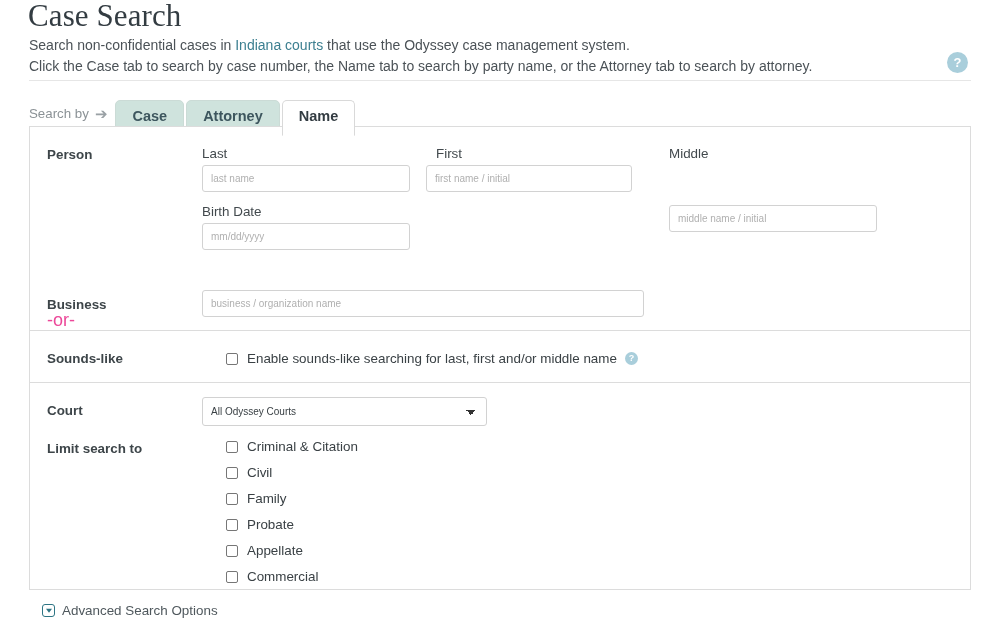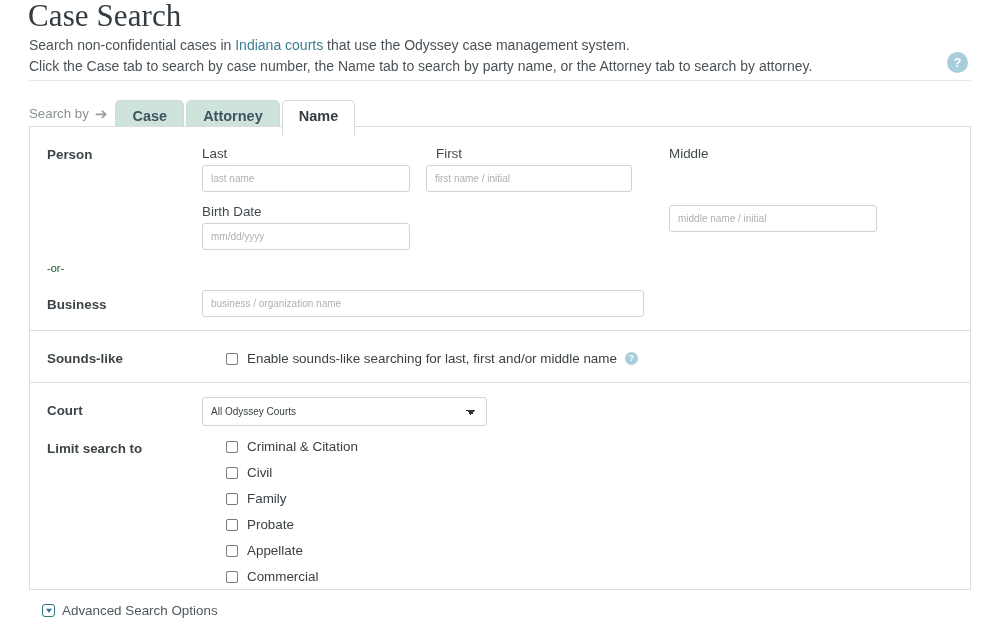--- a/index.html
+++ b/index.html
@@ -89,21 +89,21 @@
   .sec-sounds { height: 52px; }
   .sec-court { height: 206px; }
 
   .row-label {
     position: absolute;
     font-size: 13.4px; font-weight: bold; color: #3d4549;
     left: 17px;
   }
   .minor-label {
     position: absolute; left: 17px;
-    font-size: 11px; color: #14532d; font-weight: normal;
+    font-size: 18px; color: #ec4899; font-weight: normal; margin-top: 48px;
   }
   .field-label {
     position: absolute;
     font-size: 13.4px; color: #42494d;
   }
   .inp {
     position: absolute;
     border: 1px solid #d2d2d2;
     border-radius: 3px;
     background: #fff;

